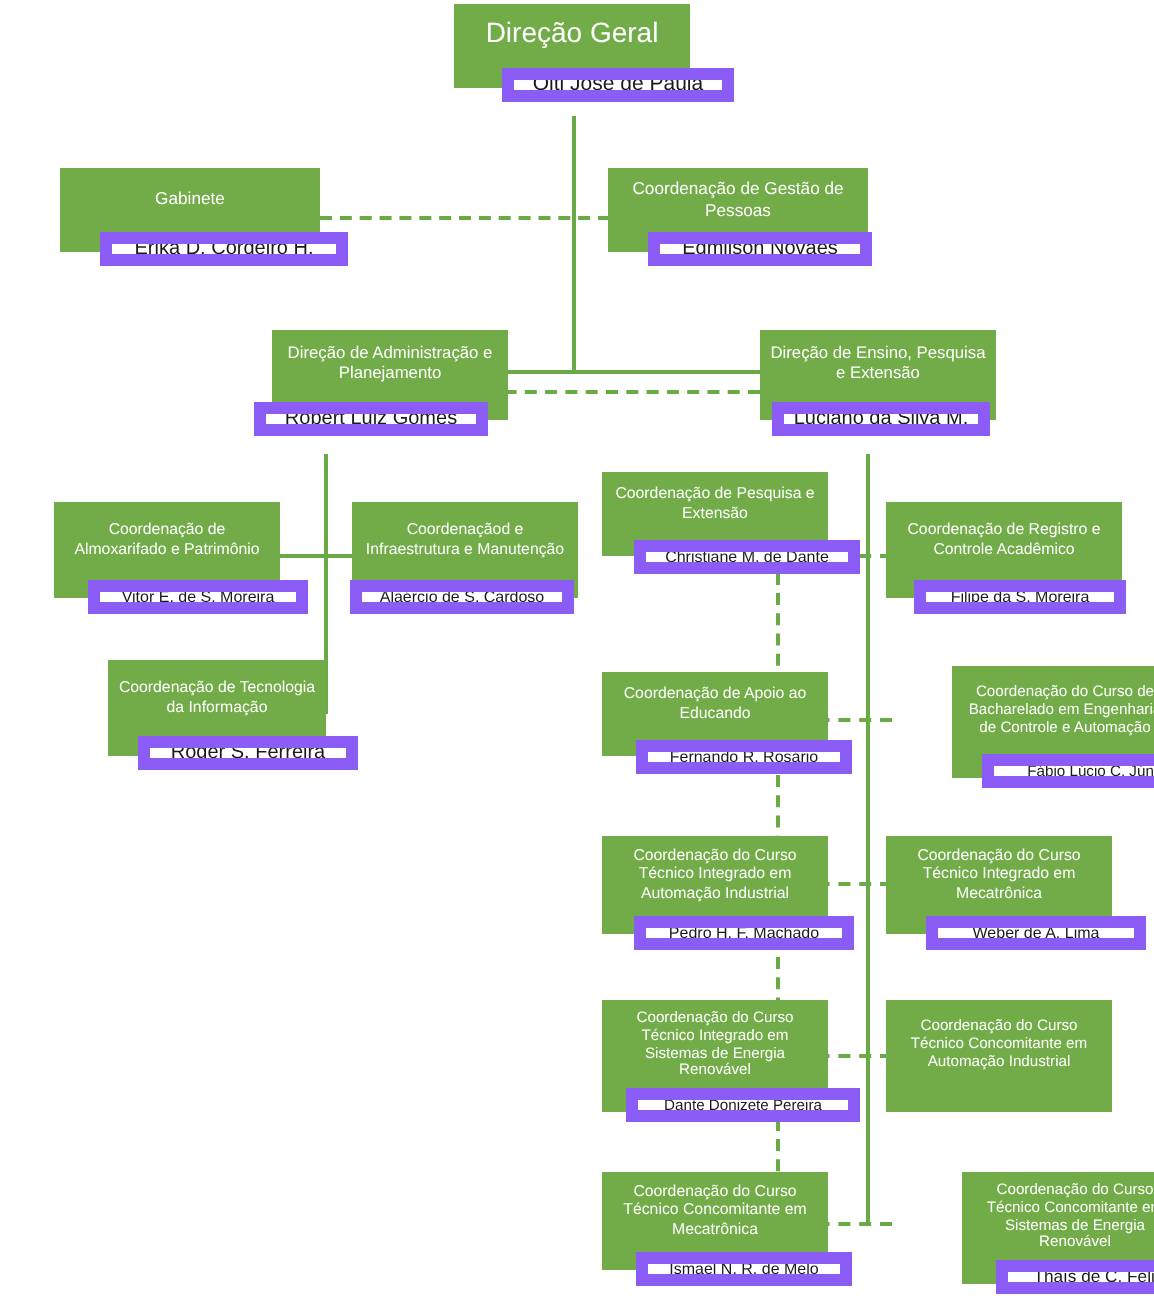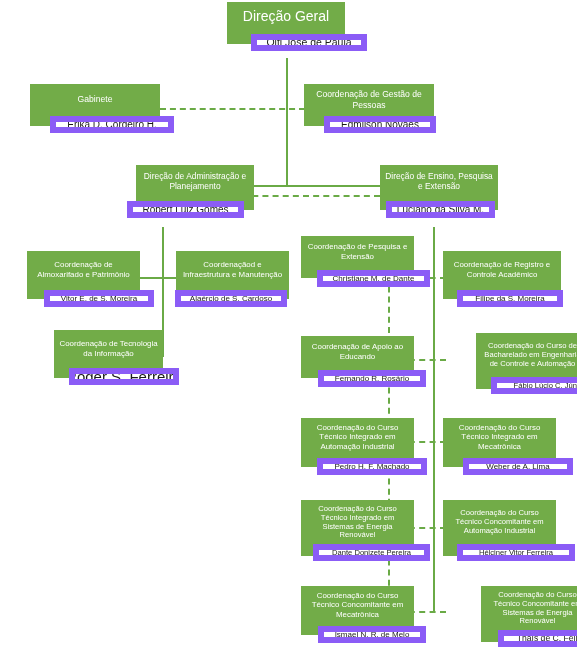--- a/index.html
+++ b/index.html
@@ -144,21 +144,21 @@
     <div class="name" style="left:17px; top:39px; width:110px;">Vitor E. de S. Moreira</div>
   </div>
 
   <div class="node leaf" style="left:176px; top:251px; width:113px; height:48px;">
     <div class="title">Coordenaçãod e Infraestrutura e Manutenção</div>
     <div class="name" style="left:-1px; top:39px; width:112px;">Alaércio de S. Cardoso</div>
   </div>
 
   <div class="node leaf" style="left:27px; top:330px; width:109px; height:48px;margin-left:27px;">
     <div class="title">Coordenação de Tecnologia da Informação</div>
-    <div class="name" style="left:15px; top:38px; width:110px; font-size:15px;">Roger S. Ferreira</div>
+    <div class="name" style="left:15px; top:38px; width:110px; font-size:10px;">Roger S. Ferreira</div>
   </div>
 
   <div class="node leaf" style="left:301px; top:236px; width:113px; height:42px;">
     <div class="title">Coordenação de Pesquisa e Extensão</div>
     <div class="name" style="left:16px; top:34px; width:113px;">Christiane M. de Dante</div>
   </div>
 
   <div class="node leaf" style="left:301px; top:336px; width:113px; height:42px;">
     <div class="title">Coordenação de Apoio ao Educando</div>
     <div class="name" style="left:17px; top:34px; width:108px;">Fernando R. Rosário</div>
@@ -189,21 +189,20 @@
     <div class="name" style="left:15px; top:44px; width:117px;">Fábio Lúcio C. Júnior</div>
   </div>
 
   <div class="node leaf" style="left:443px; top:418px; width:113px; height:49px;">
     <div class="title">Coordenação do Curso Técnico Integrado em Mecatrônica</div>
     <div class="name" style="left:20px; top:40px; width:110px;">Weber de A. Lima</div>
   </div>
 
   <div class="node leaf-sm" style="left:443px; top:500px; width:113px; height:56px;">
     <div class="title">Coordenação do Curso Técnico Concomitante em Automação Industrial</div>
-    <div class="name" style="left:14px; top:44px; width:118px;">Hélciner Vitor Ferreira</div>
   </div>
 
   <div class="node leaf-sm" style="left:443px; top:586px; width:113px; height:56px;margin-left:38px;">
     <div class="title">Coordenação do Curso Técnico Concomitante em Sistemas de Energia Renovável</div>
     <div class="name" style="left:17px; top:44px; width:112px; font-size:8.6px;">Thaís de C. Felicori</div>
   </div>
 
 </div>
 
 </body></html>

